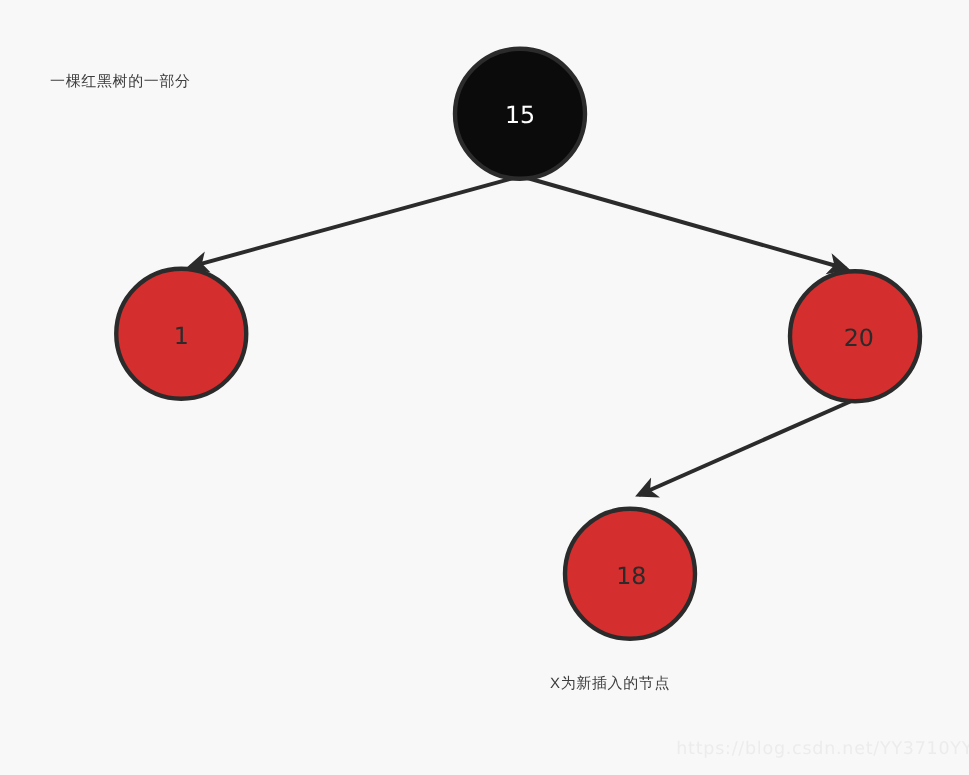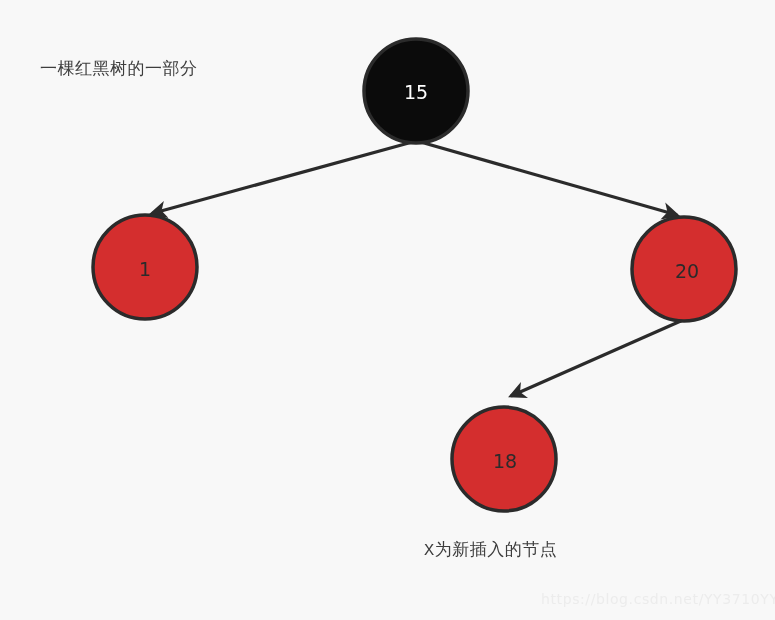--- a/index.html
+++ b/index.html
@@ -39,32 +39,32 @@
   }
   .node-label-light { fill: #ffffff; }
   .node-label-dark  { fill: #2b2b2b; }
   .edge-line {
     stroke: #2b2b2b;
     stroke-width: 3.2;
     fill: none;
   }
   .caption-text {
     position: absolute;
-    font-family: Liberation Mono, monospace;
-    font-size: 17px;
+    font-family: Liberation Sans, sans-serif;
+    font-size: 12px;
     color: #3d3d3d;
     white-space: nowrap;
     letter-spacing: 0.5px;
   }
   #caption-top-left {
     left: 40px;
     top: 57px;
   }
   #caption-bottom {
-    left: 424px;
+    left: 440px;
     top: 538px;
   }
   #watermark {
     position: absolute;
     left: 541px;
     top: 591px;
     font-family: "DejaVu Sans", "Liberation Sans", sans-serif;
     font-size: 14px;
     color: #ececec;
     white-space: nowrap;

